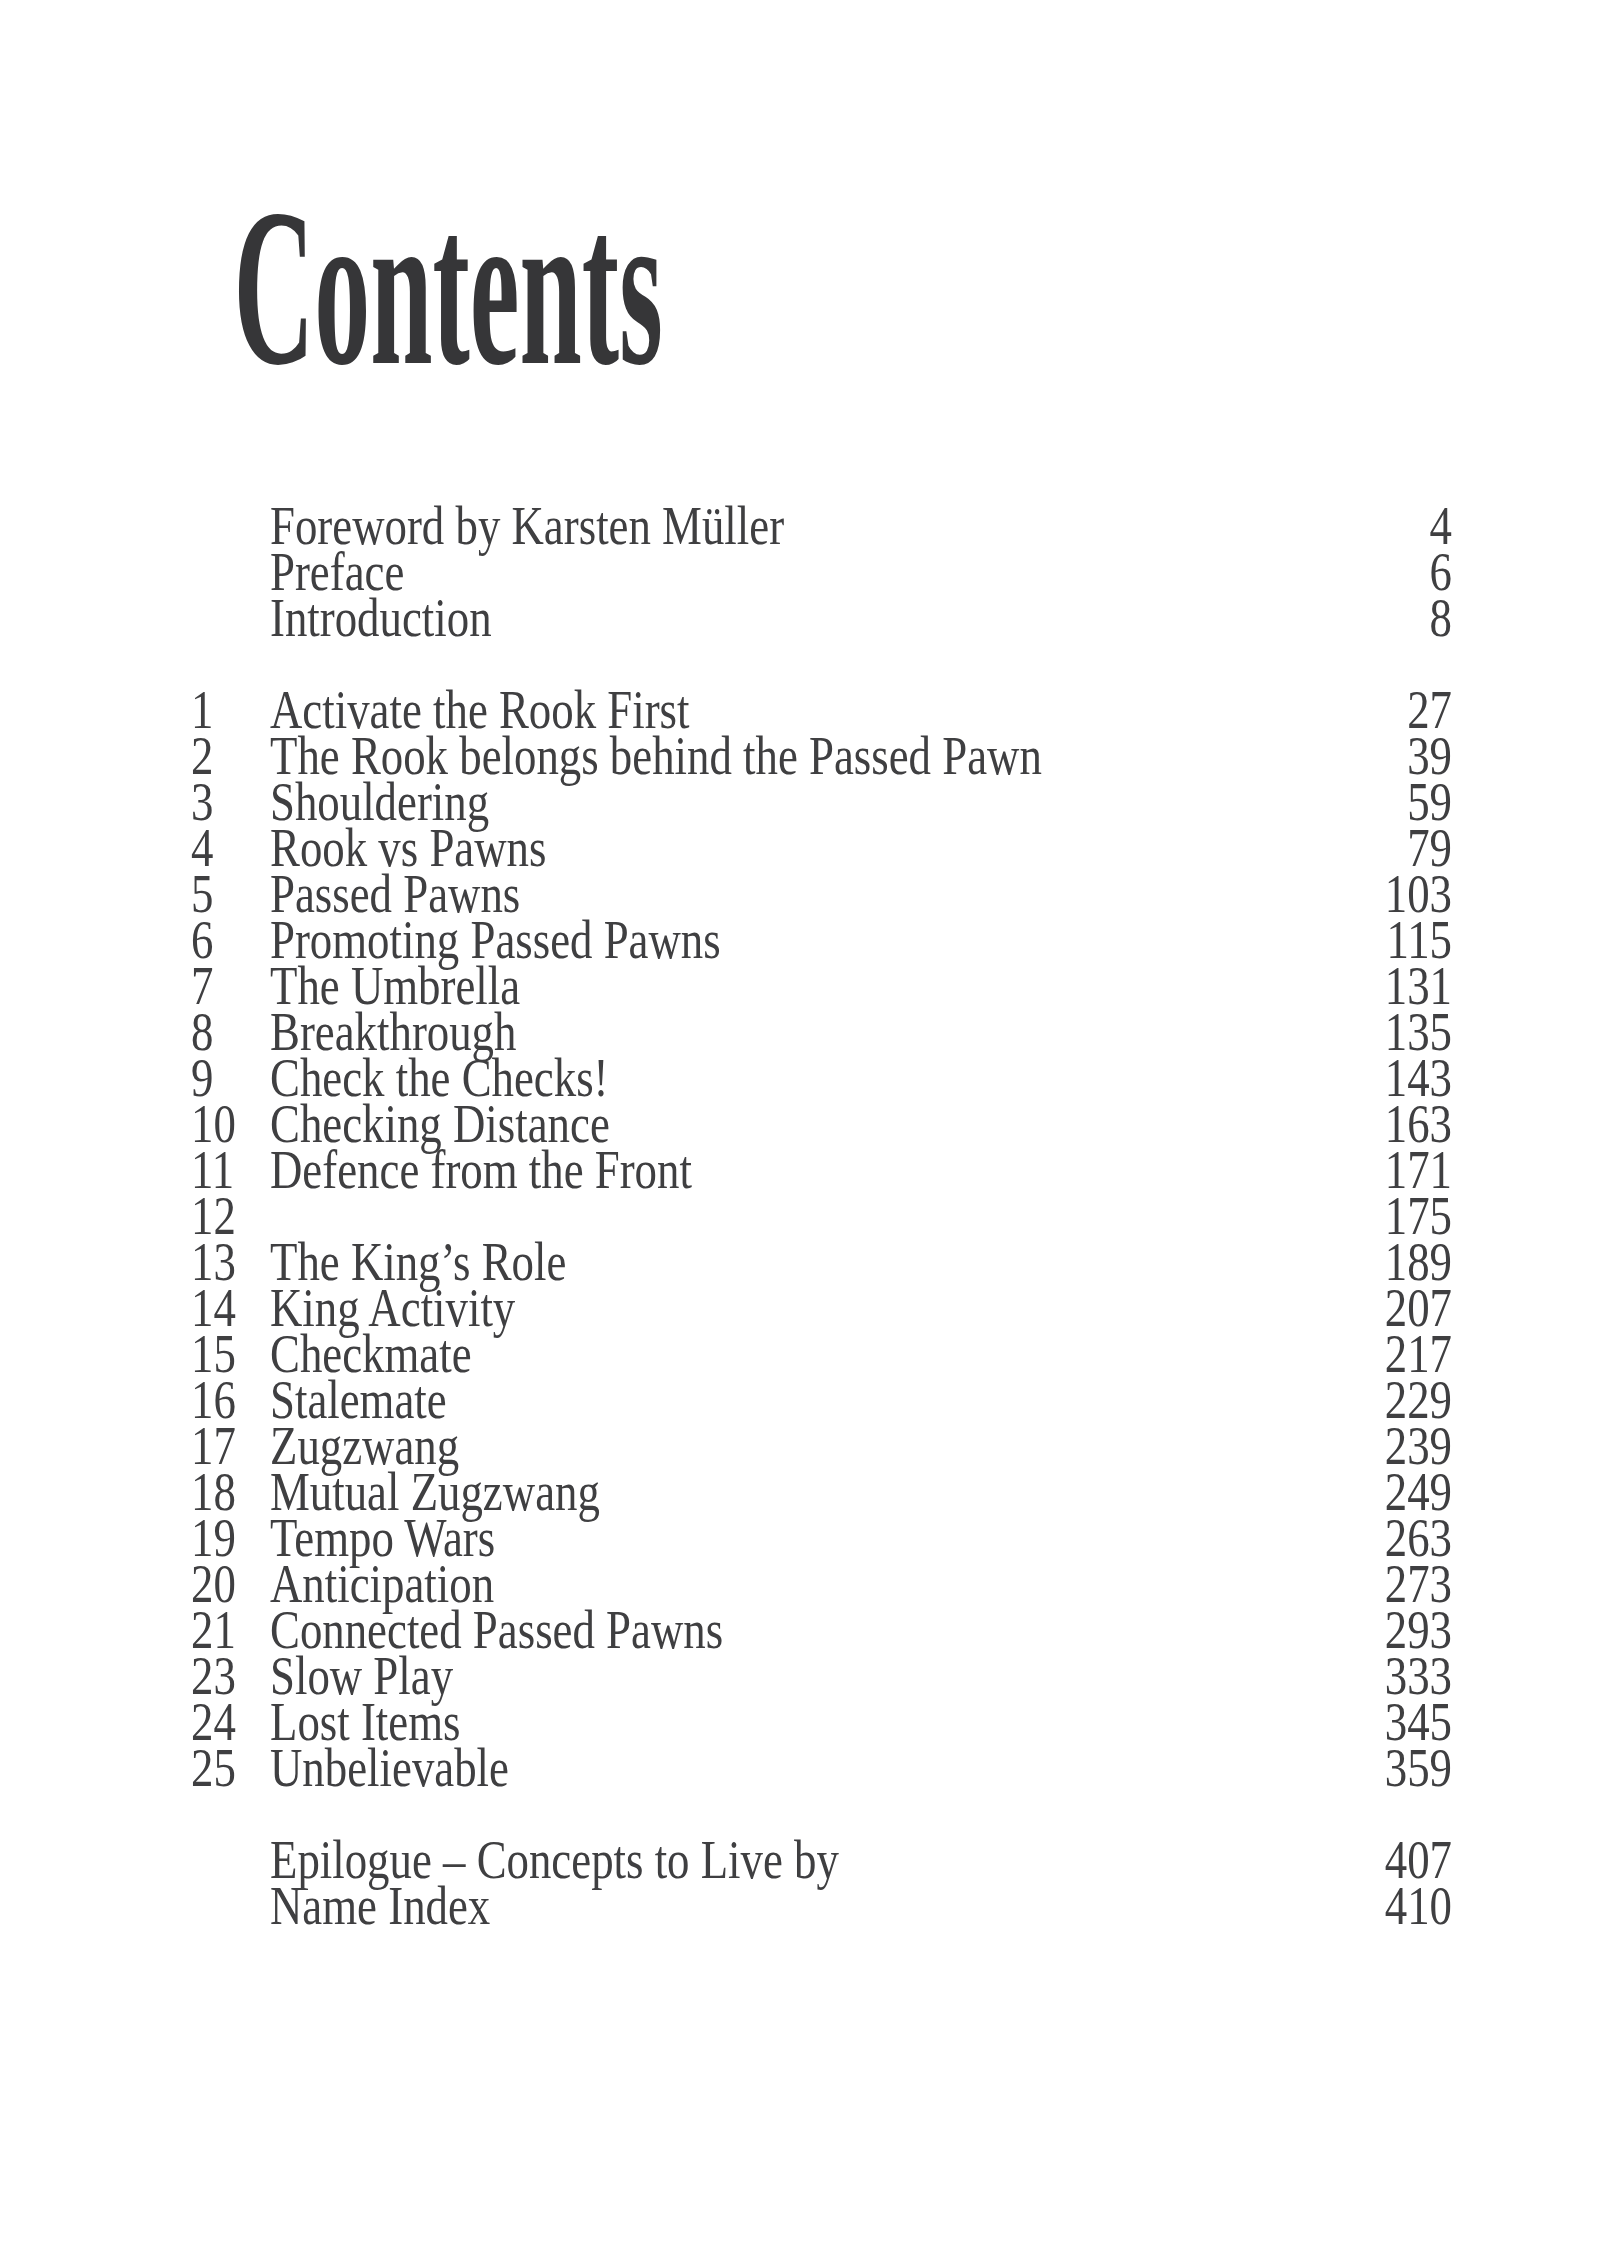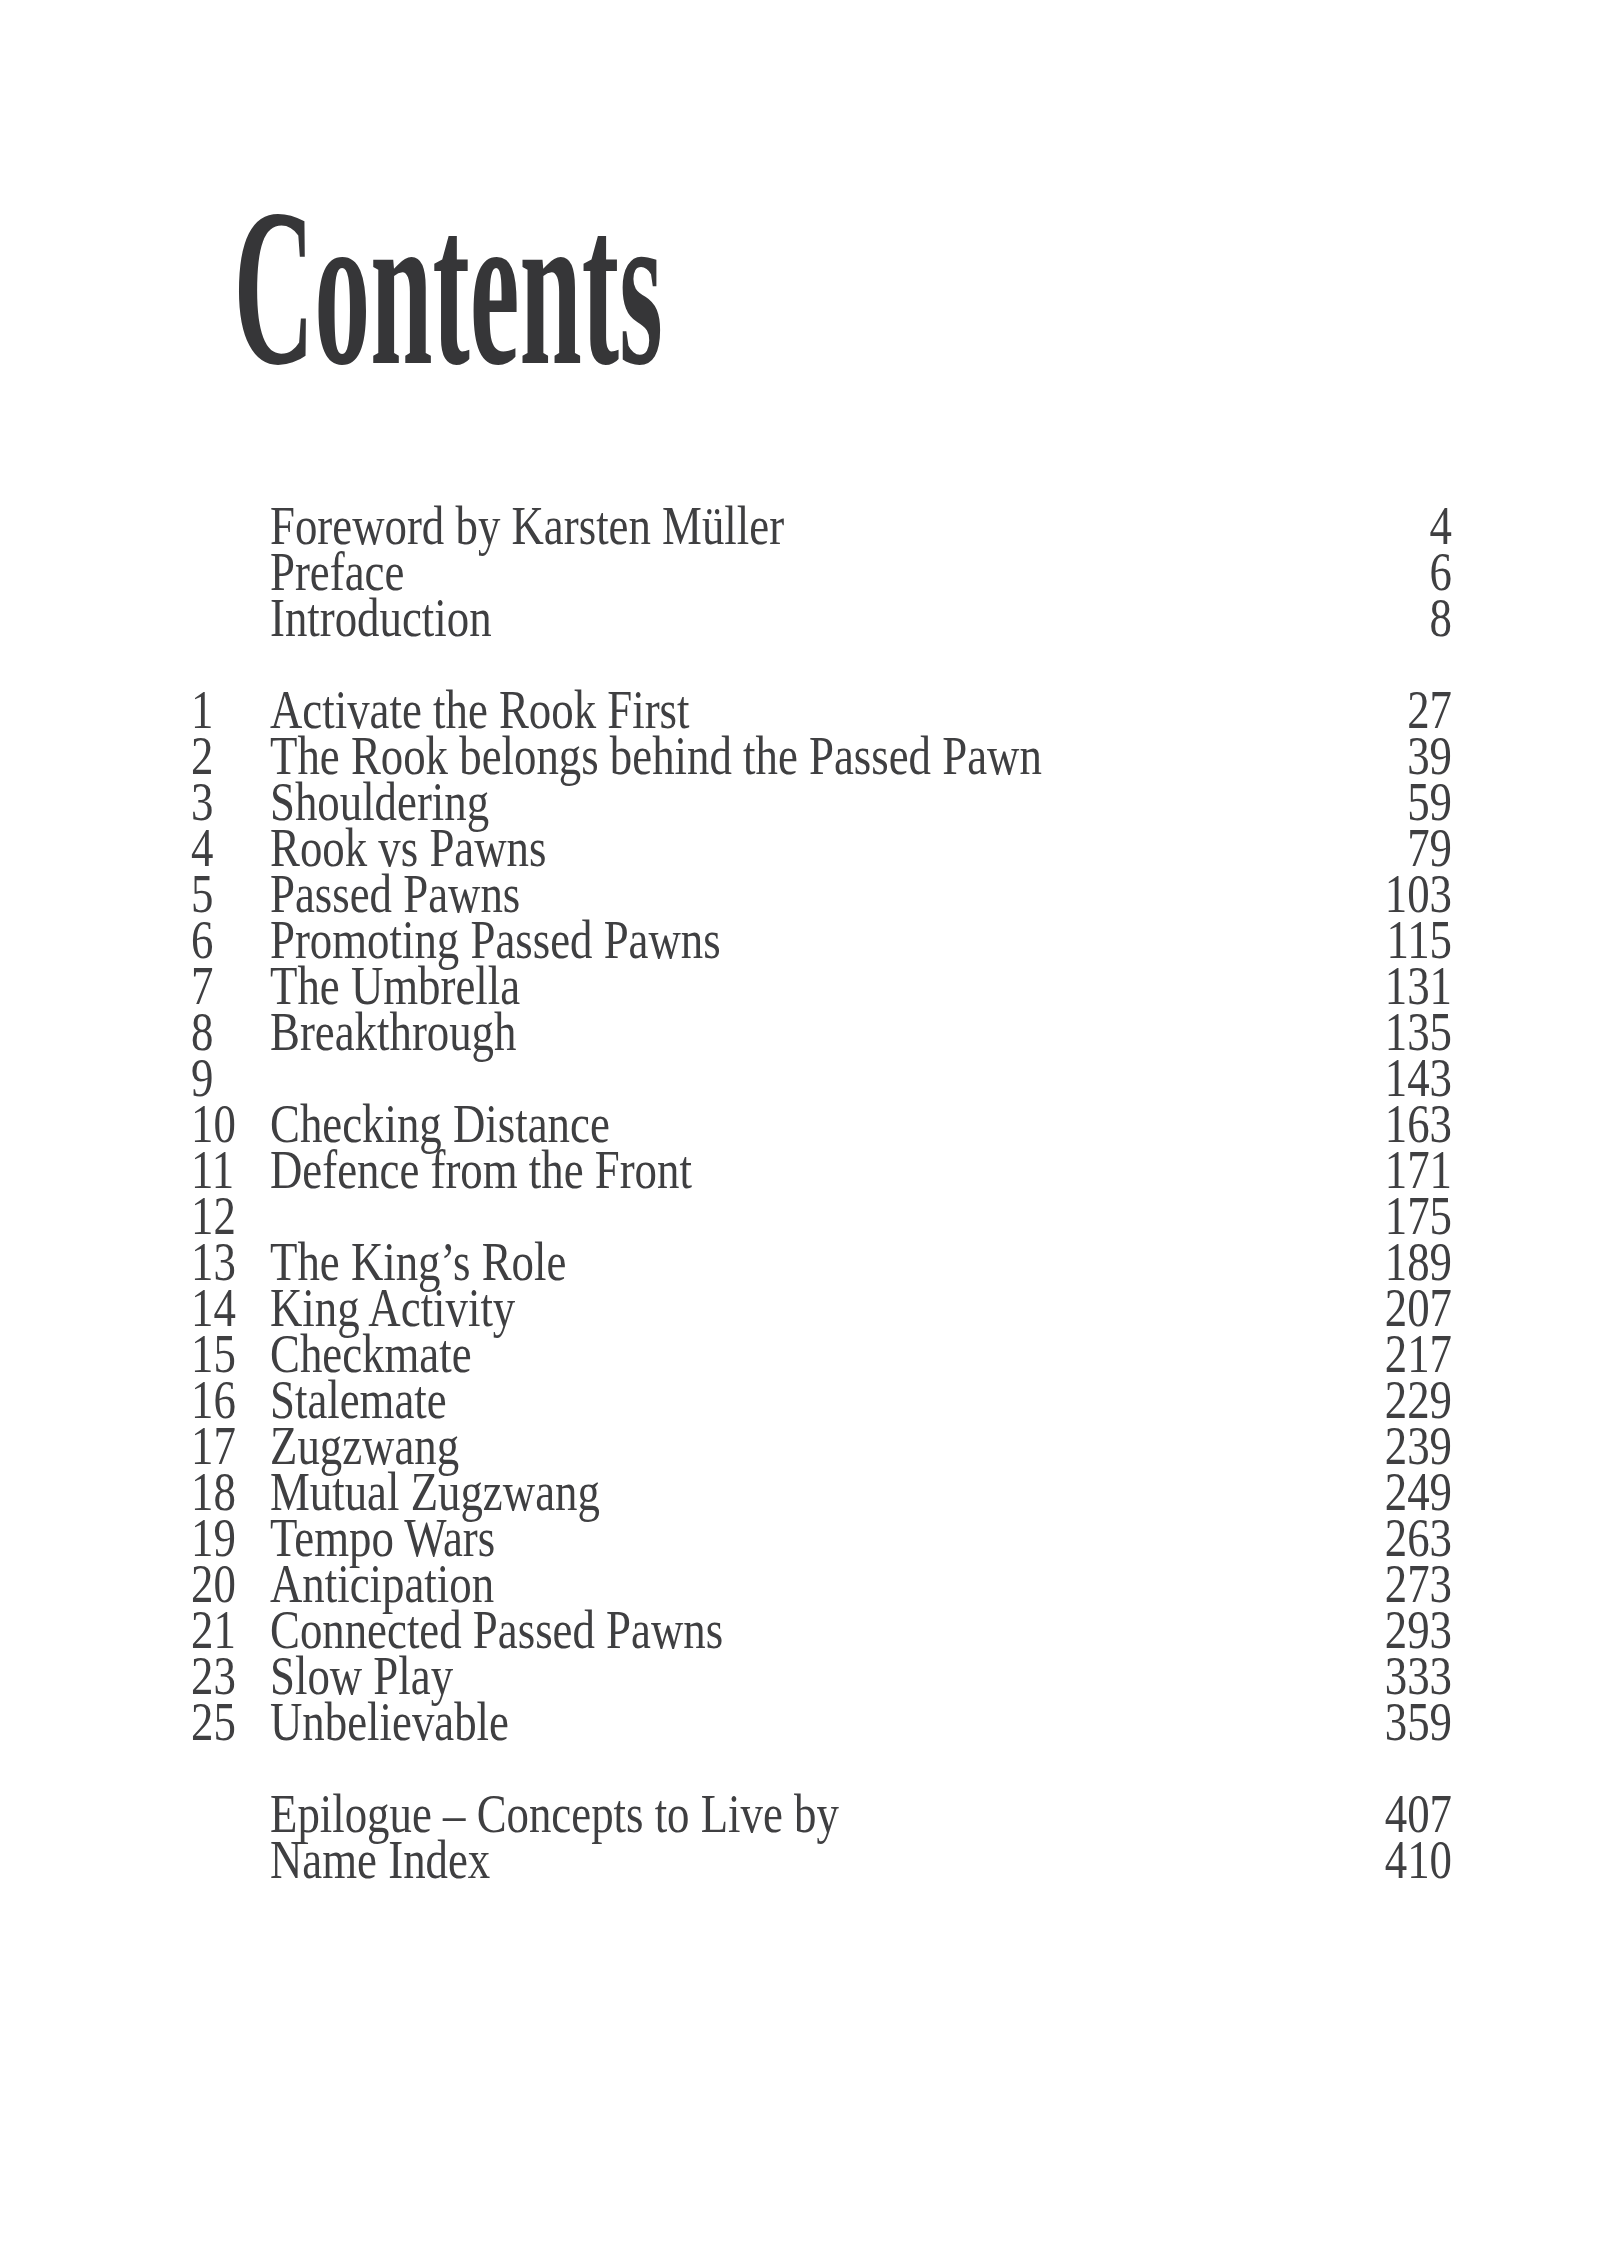--- a/index.html
+++ b/index.html
@@ -102,20 +102,21 @@
       <span class="ttl"><span class="cx">The Umbrella</span></span>
       <span class="pg"><span class="cxr">131</span></span>
     </div>
     <div class="row">
       <span class="num"><span class="cx">8</span></span>
       <span class="ttl"><span class="cx">Breakthrough</span></span>
       <span class="pg"><span class="cxr">135</span></span>
     </div>
     <div class="row">
       <span class="num"><span class="cx">9</span></span>
+      <span class="ttl"><span class="cx">Check the Checks!</span></span>
       <span class="pg"><span class="cxr">143</span></span>
     </div>
     <div class="row">
       <span class="num"><span class="cx">10</span></span>
       <span class="ttl"><span class="cx">Checking Distance</span></span>
       <span class="pg"><span class="cxr">163</span></span>
     </div>
     <div class="row">
       <span class="num"><span class="cx">11</span></span>
       <span class="ttl"><span class="cx">Defence from the Front</span></span>
@@ -169,20 +170,25 @@
       <span class="num"><span class="cx">21</span></span>
       <span class="ttl"><span class="cx">Connected Passed Pawns</span></span>
       <span class="pg"><span class="cxr">293</span></span>
     </div>
     <div class="row">
       <span class="num"><span class="cx">23</span></span>
       <span class="ttl"><span class="cx">Slow Play</span></span>
       <span class="pg"><span class="cxr">333</span></span>
     </div>
     <div class="row">
+      <span class="num"><span class="cx">24</span></span>
+      <span class="ttl"><span class="cx">Lost Items</span></span>
+      <span class="pg"><span class="cxr">345</span></span>
+    </div>
+    <div class="row">
       <span class="num"><span class="cx">25</span></span>
       <span class="ttl"><span class="cx">Unbelievable</span></span>
       <span class="pg"><span class="cxr">359</span></span>
     </div>
 
     <div class="row spacer"></div>
 
     <div class="row">
       <span class="ttl"><span class="cx">Epilogue – Concepts to Live by</span></span>
       <span class="pg"><span class="cxr">407</span></span>

